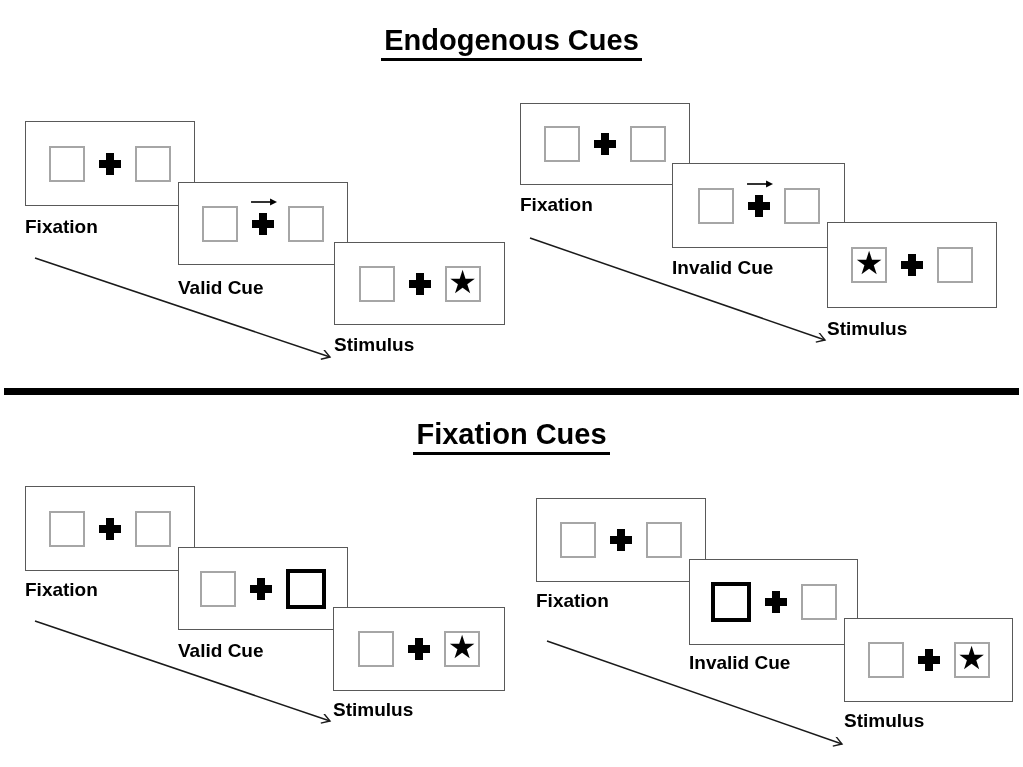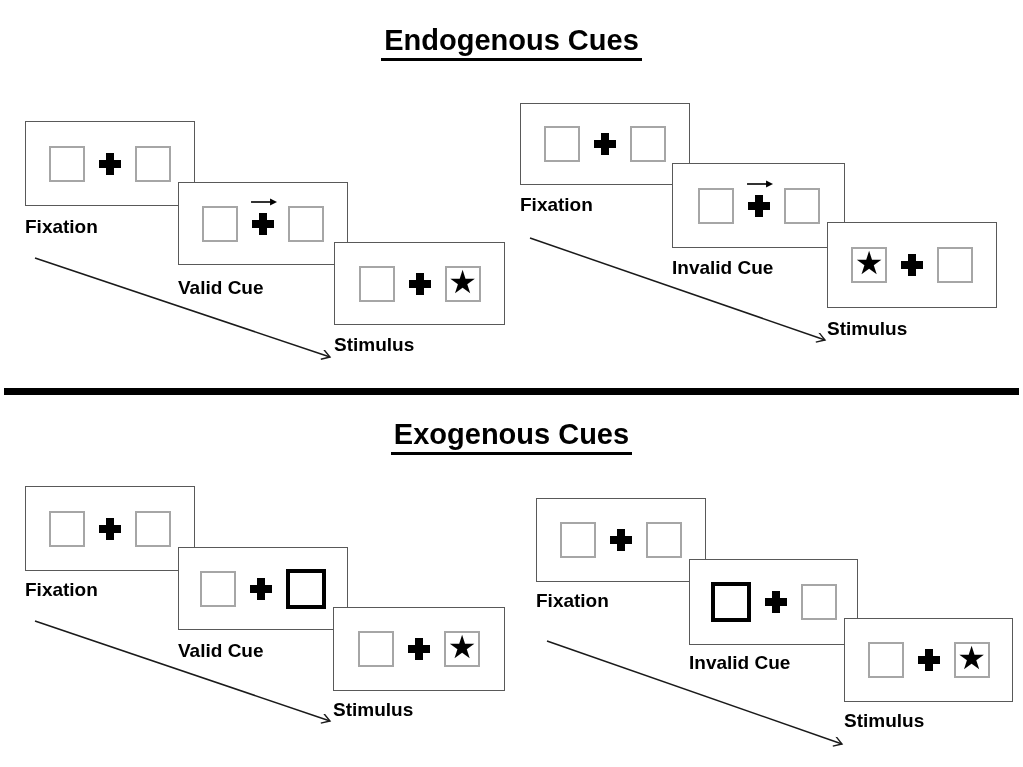--- a/index.html
+++ b/index.html
@@ -147,21 +147,21 @@
     <line x1="530" y1="238" x2="825" y2="340" stroke="#1a1a1a" stroke-width="1.5" marker-end="url(#vhead)"></line>
     <line x1="35" y1="621" x2="330" y2="721" stroke="#1a1a1a" stroke-width="1.5" marker-end="url(#vhead)"></line>
     <line x1="547" y1="641" x2="842" y2="744" stroke="#1a1a1a" stroke-width="1.5" marker-end="url(#vhead)"></line>
   </svg>
 
   <div class="section-title" id="title-endogenous">
     <span class="underlined">Endogenous Cues</span>
   </div>
   <div class="divider"></div>
   <div class="section-title" id="title-exogenous">
-    <span class="underlined">Exogenous Cues</span>
+    <span class="underlined">Fixation Cues</span>
   </div>
 
   <div class="card" id="ev-card-fixation">
     <span class="square"></span>
     <span class="plus-wrap">
         <span class="plus"></span>
       </span>
     <span class="square"></span>
   </div>
   <div class="step-label" id="ev-label-fixation">Fixation</div>

